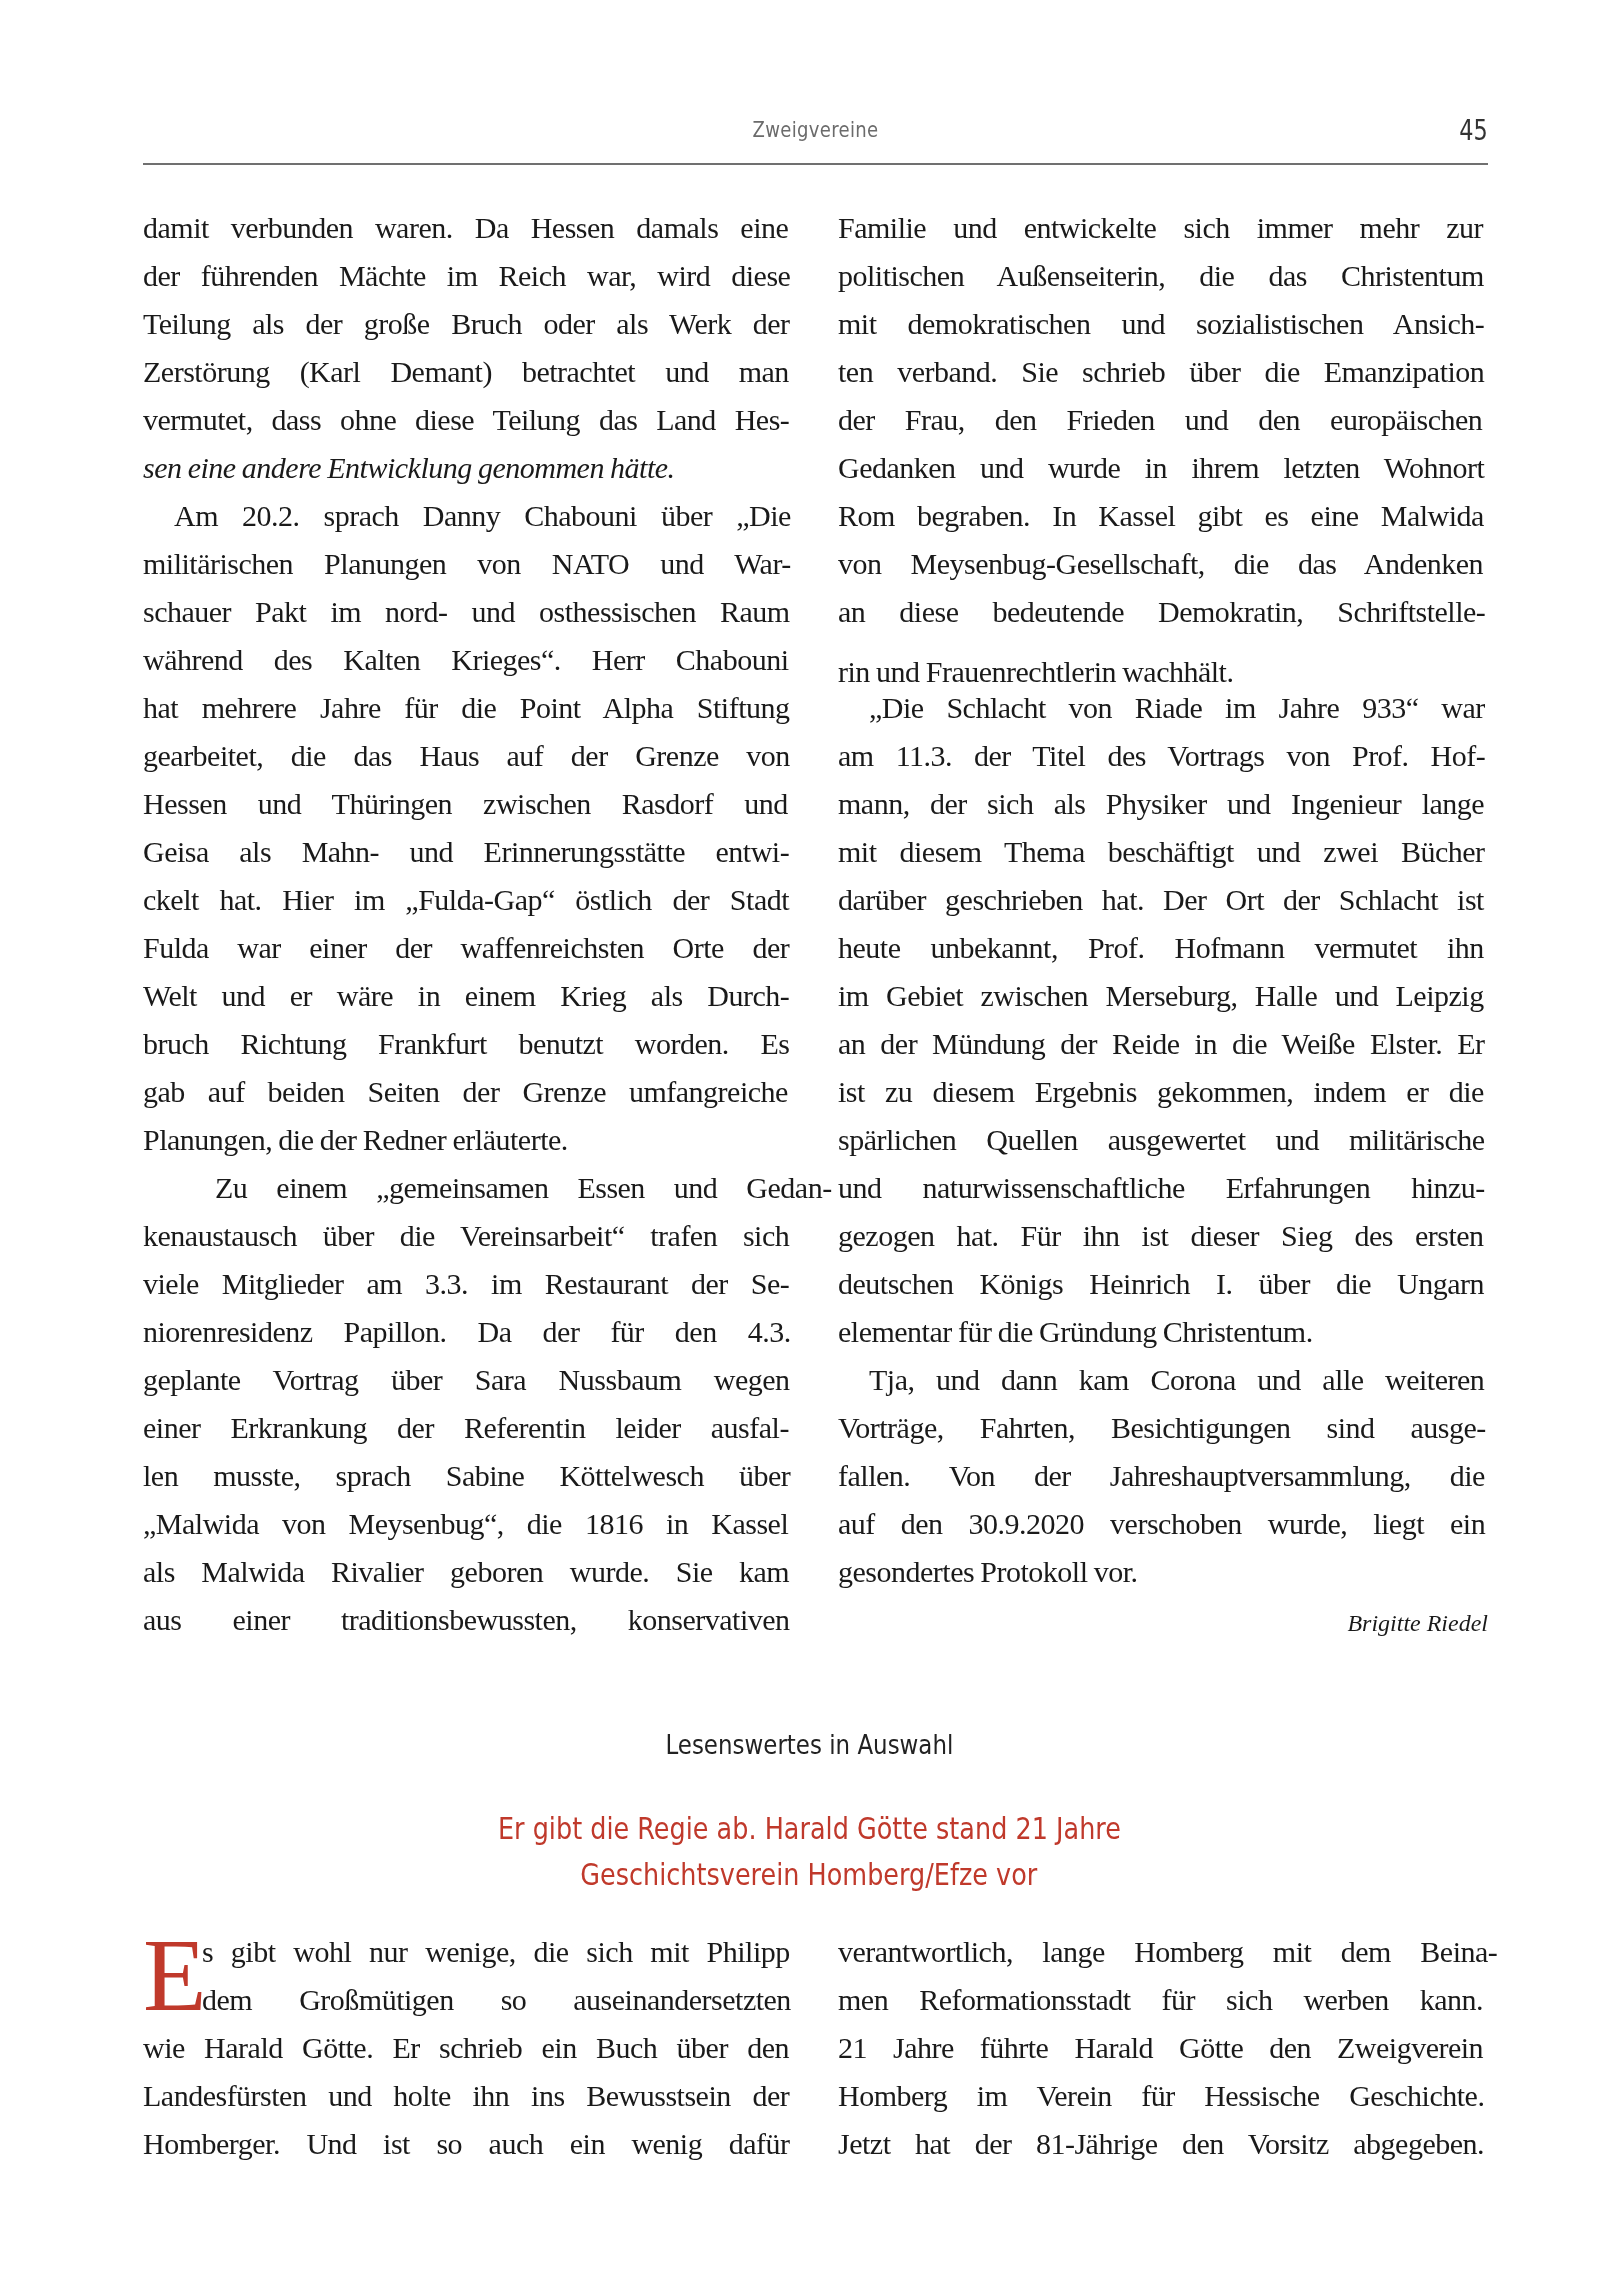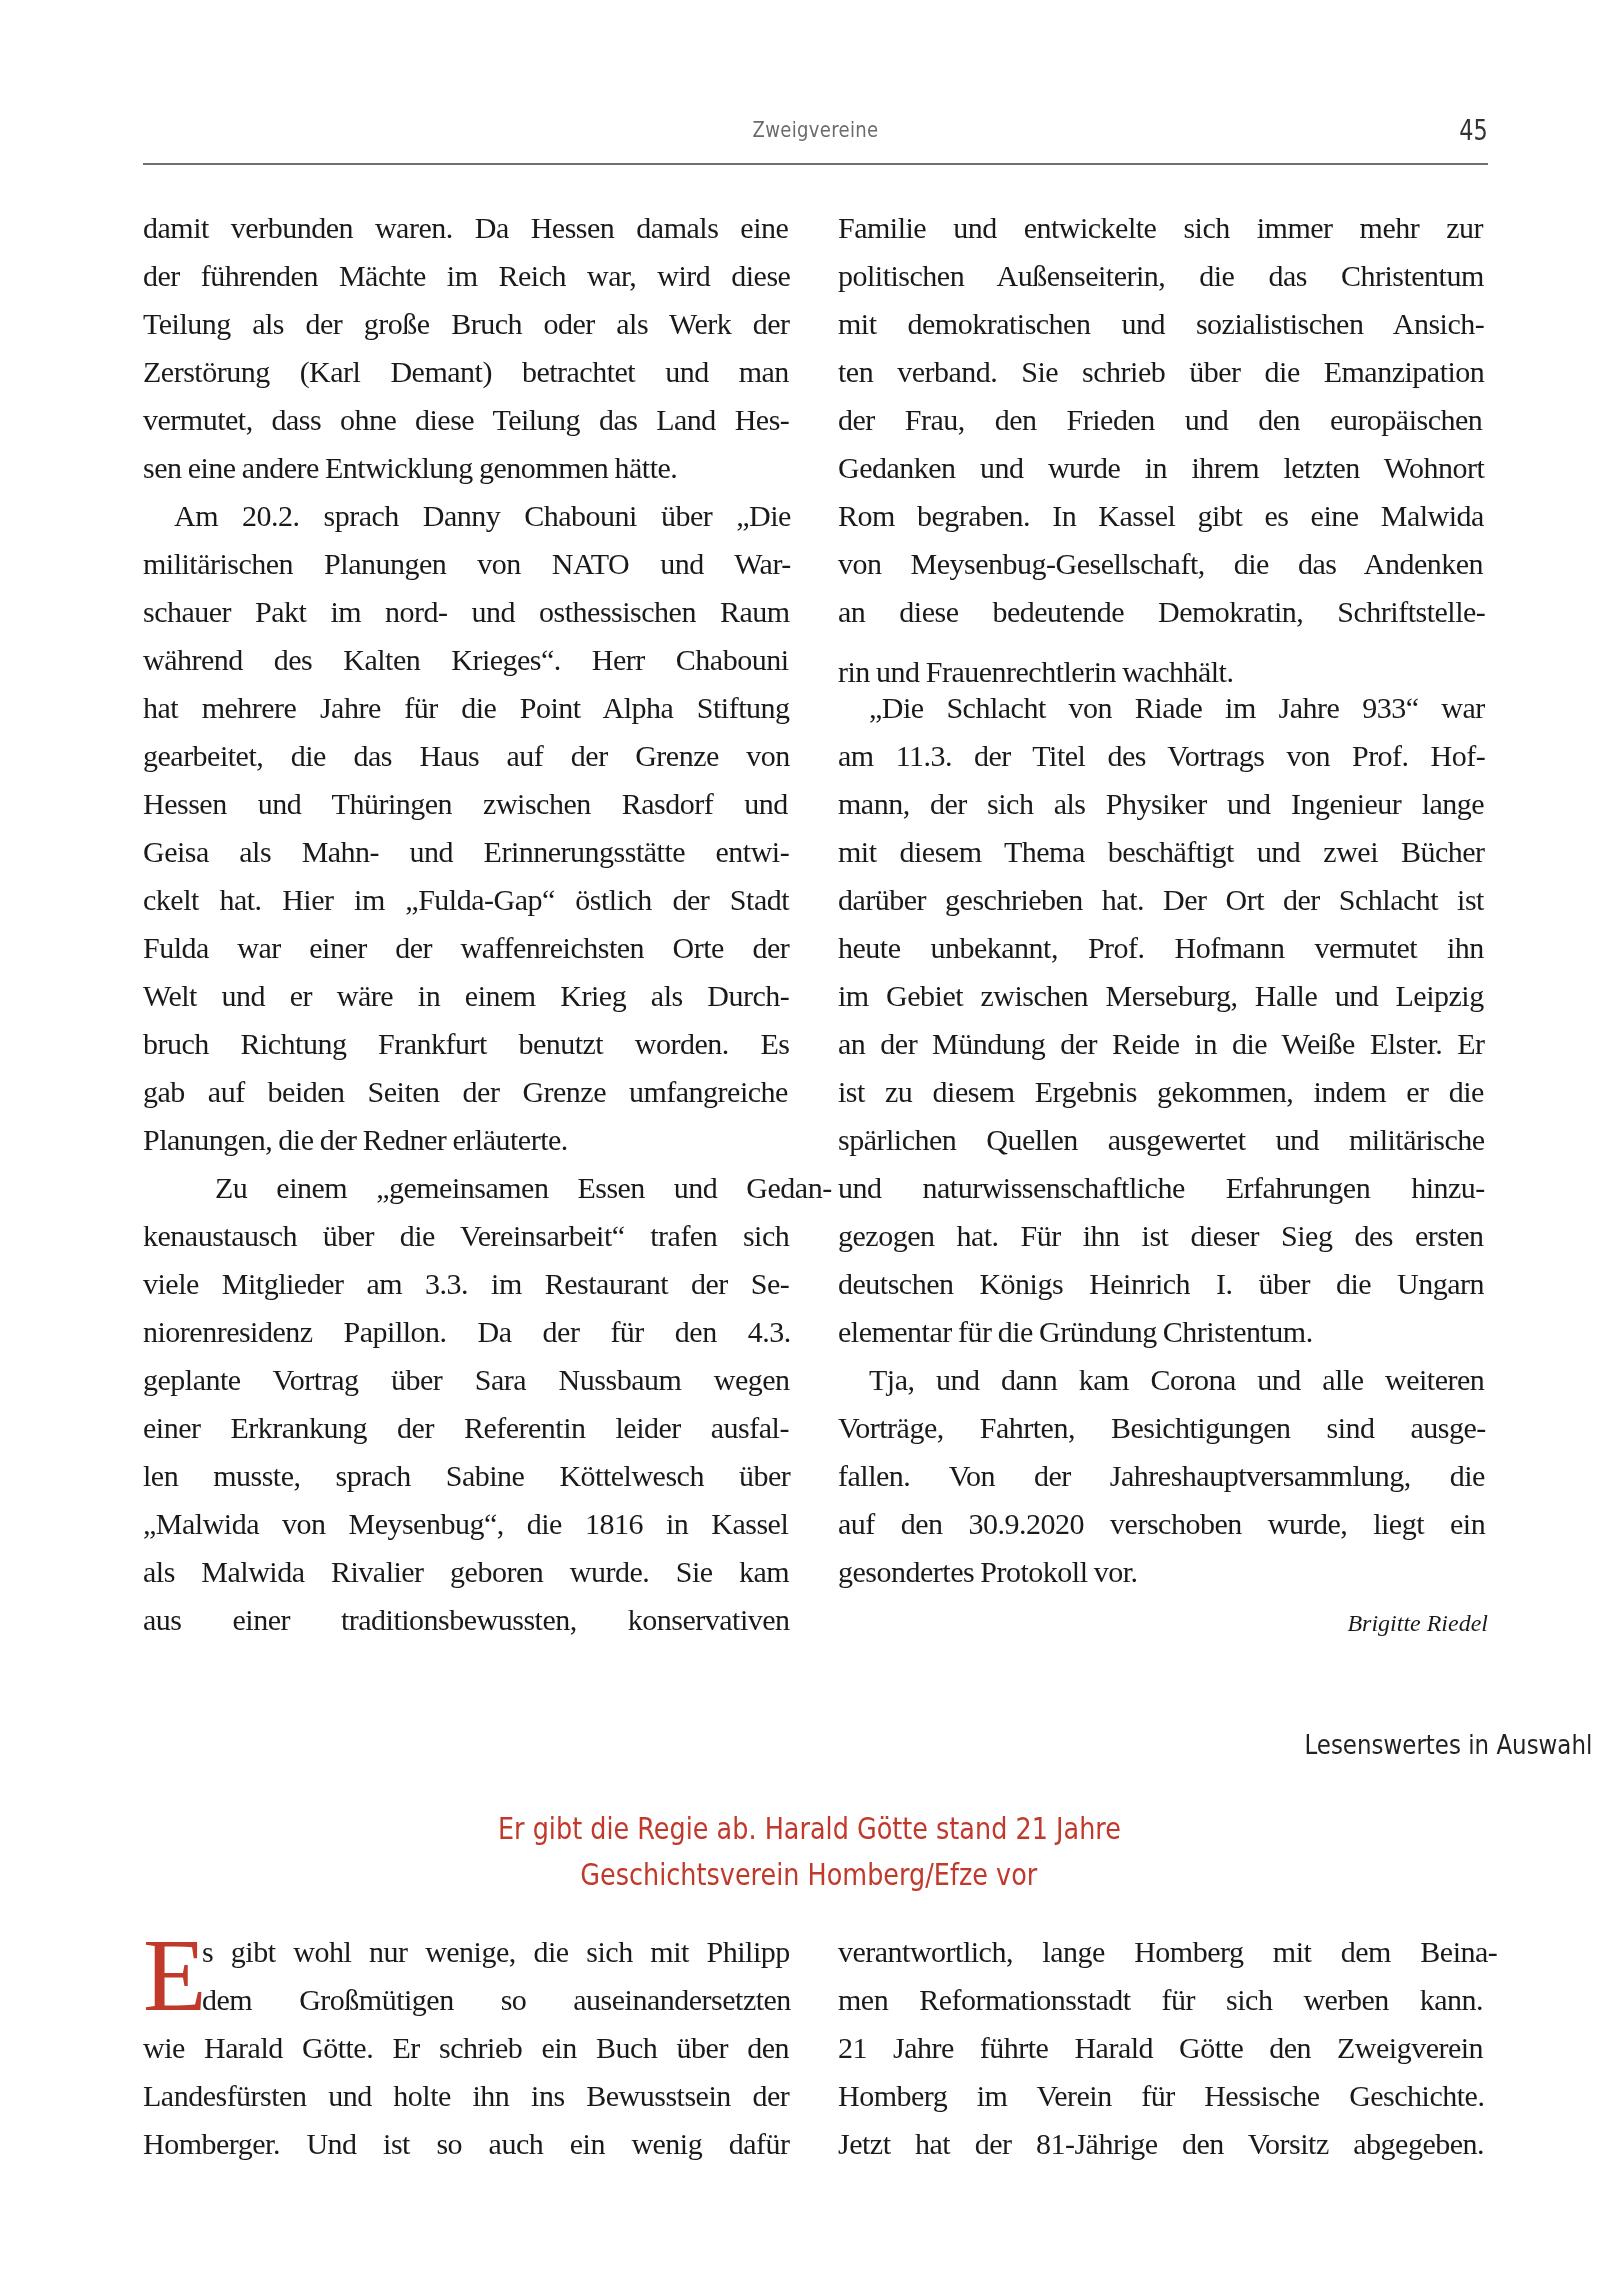--- a/index.html
+++ b/index.html
@@ -26,21 +26,21 @@
     height: 48px; line-height: 48px; font-size: 30px; white-space: nowrap;
     text-align: justify; text-align-last: justify; overflow: visible;
     letter-spacing: -0.5px; word-spacing: -0.8px;
   }
   .line.last { text-align-last: left; }
   .line.indent { padding-left: 31px; }
   .line > span { display: inline-block; transform-origin: left center; }
   .sig { text-align: right; font-style: italic; font-size: 24px; height: 48px; line-height: 48px; }
 
   .section-head {
-    position: absolute; left: 0; width: 1618px; top: 1729px; text-align: right;
+    position: absolute; left: 0; width: 1618px; top: 1729px; text-align: center;
     font-family: "DejaVu Sans", sans-serif; font-size: 27px; color: #222;
   }
   .section-head span { display: inline-block; transform: scaleX(0.85); }
   .article-title {
     position: absolute; left: 0; width: 1618px; top: 1806px; text-align: center;
     font-family: "DejaVu Sans", sans-serif; font-size: 30px; color: #c0392b; line-height: 46px;
   }
   .article-title div span { display: inline-block; transform: scaleX(0.85); }
 
   .dropcap {
@@ -59,21 +59,21 @@
     <div class="page-number">45</div>
   </div>
   <div class="rule"></div>
 
   <div class="col left" style="top:204px;">
       <div class="line"><span style="white-space: nowrap; word-spacing: 15px;">damit verbunden waren. Da Hessen damals eine</span></div>
       <div class="line"><span style="white-space: nowrap; word-spacing: 14px;">der führenden Mächte im Reich war, wird diese</span></div>
       <div class="line"><span style="white-space: nowrap; word-spacing: 14.5px;">Teilung als der große Bruch oder als Werk der</span></div>
       <div class="line"><span style="white-space: nowrap; word-spacing: 23px;">Zerstörung (Karl Demant) betrachtet und man</span></div>
       <div class="line"><span style="white-space: nowrap; word-spacing: 11.8px;">vermutet, dass ohne diese Teilung das Land Hes-</span></div>
-      <div class="line last"><span style="white-space: nowrap;">sen eine andere Entwicklung genommen hätte.</span></div>
+      <div class="line last"><span style="white-space: nowrap; font-style: italic;">sen eine andere Entwicklung genommen hätte.</span></div>
       <div class="line indent"><span style="white-space: nowrap; word-spacing: 17px;">Am 20.2. sprach Danny Chabouni über „Die</span></div>
       <div class="line"><span style="white-space: nowrap; word-spacing: 24px;">militärischen Planungen von NATO und War-</span></div>
       <div class="line"><span style="white-space: nowrap; word-spacing: 17px;">schauer Pakt im nord- und osthessischen Raum</span></div>
       <div class="line"><span style="white-space: nowrap; word-spacing: 24px;">während des Kalten Krieges“. Herr Chabouni</span></div>
       <div class="line"><span style="white-space: nowrap; word-spacing: 16.5px;">hat mehrere Jahre für die Point Alpha Stiftung</span></div>
       <div class="line"><span style="white-space: nowrap; word-spacing: 20.5px;">gearbeitet, die das Haus auf der Grenze von</span></div>
       <div class="line"><span style="white-space: nowrap; word-spacing: 24px;">Hessen und Thüringen zwischen Rasdorf und</span></div>
       <div class="line"><span style="white-space: nowrap; word-spacing: 23.5px;">Geisa als Mahn- und Erinnerungsstätte entwi-</span></div>
       <div class="line"><span style="white-space: nowrap; word-spacing: 13.6px;">ckelt hat. Hier im „Fulda-Gap“ östlich der Stadt</span></div>
       <div class="line"><span style="white-space: nowrap; word-spacing: 21.5px;">Fulda war einer der waffenreichsten Orte der</span></div>

